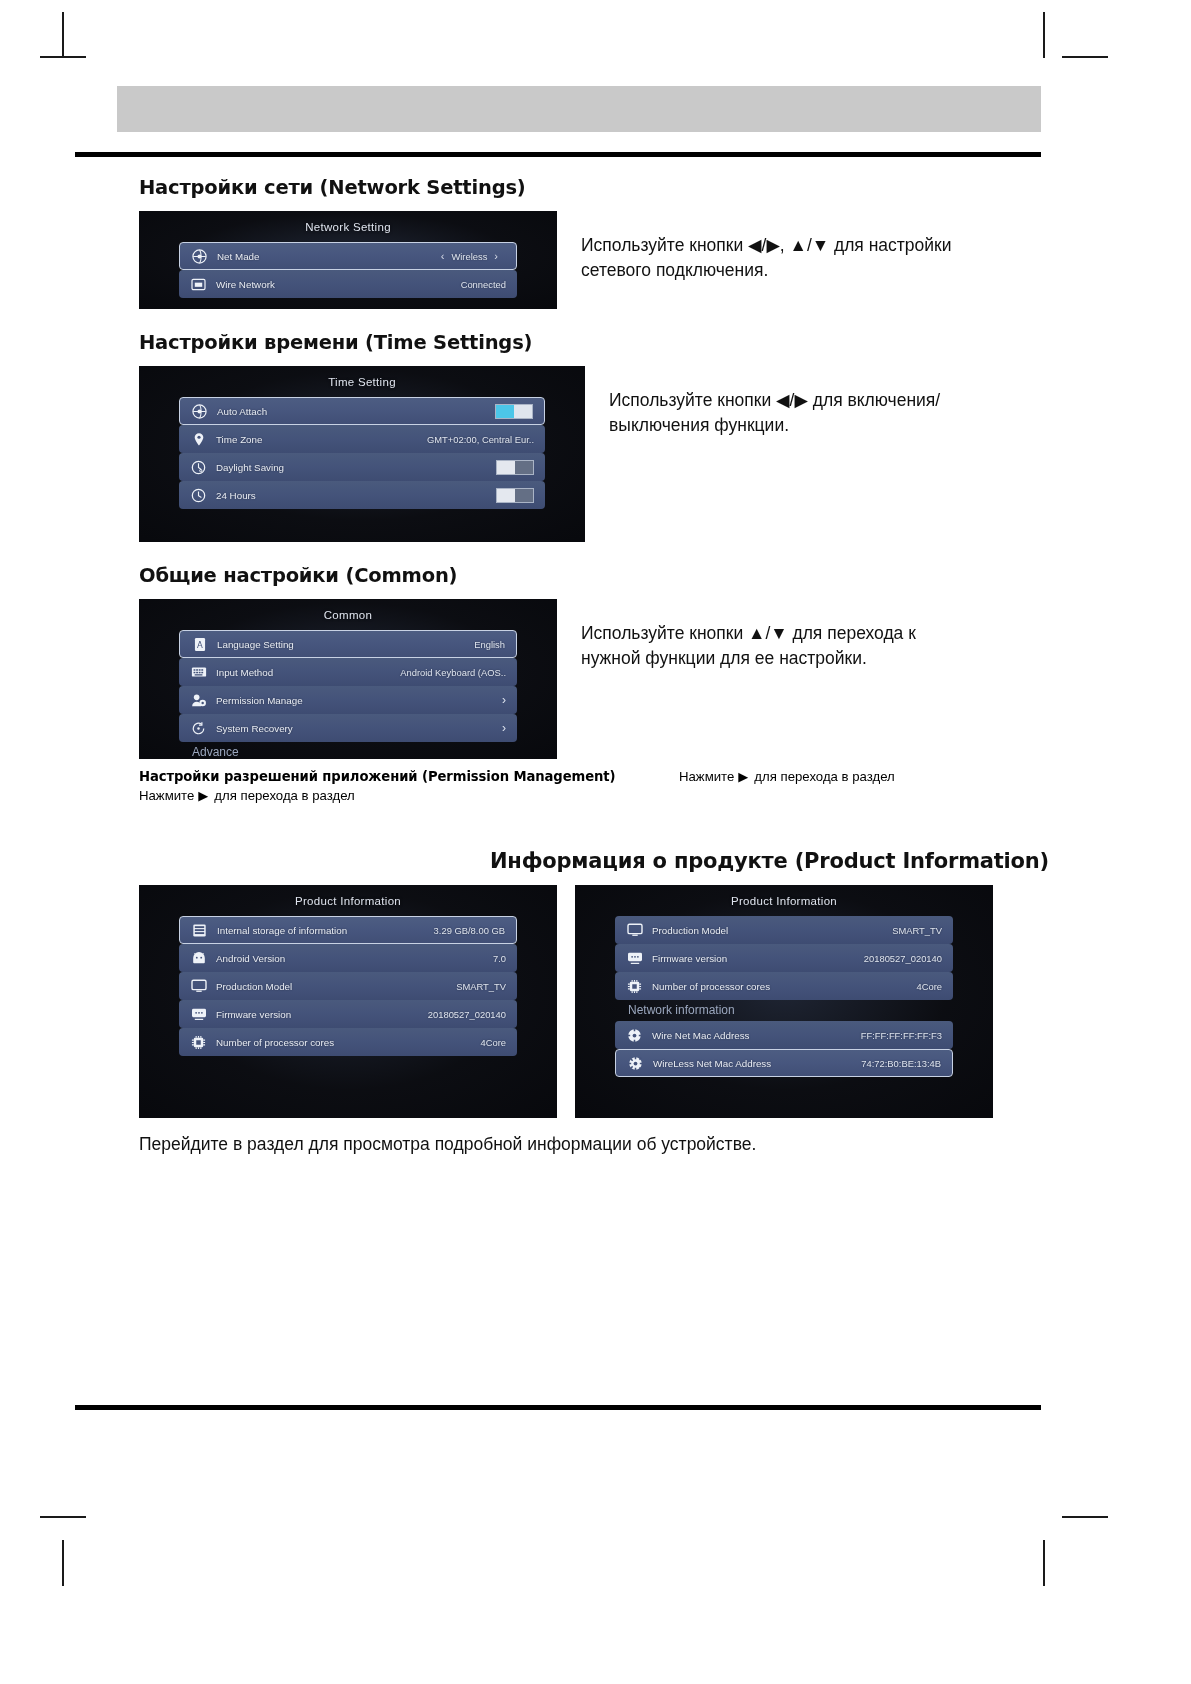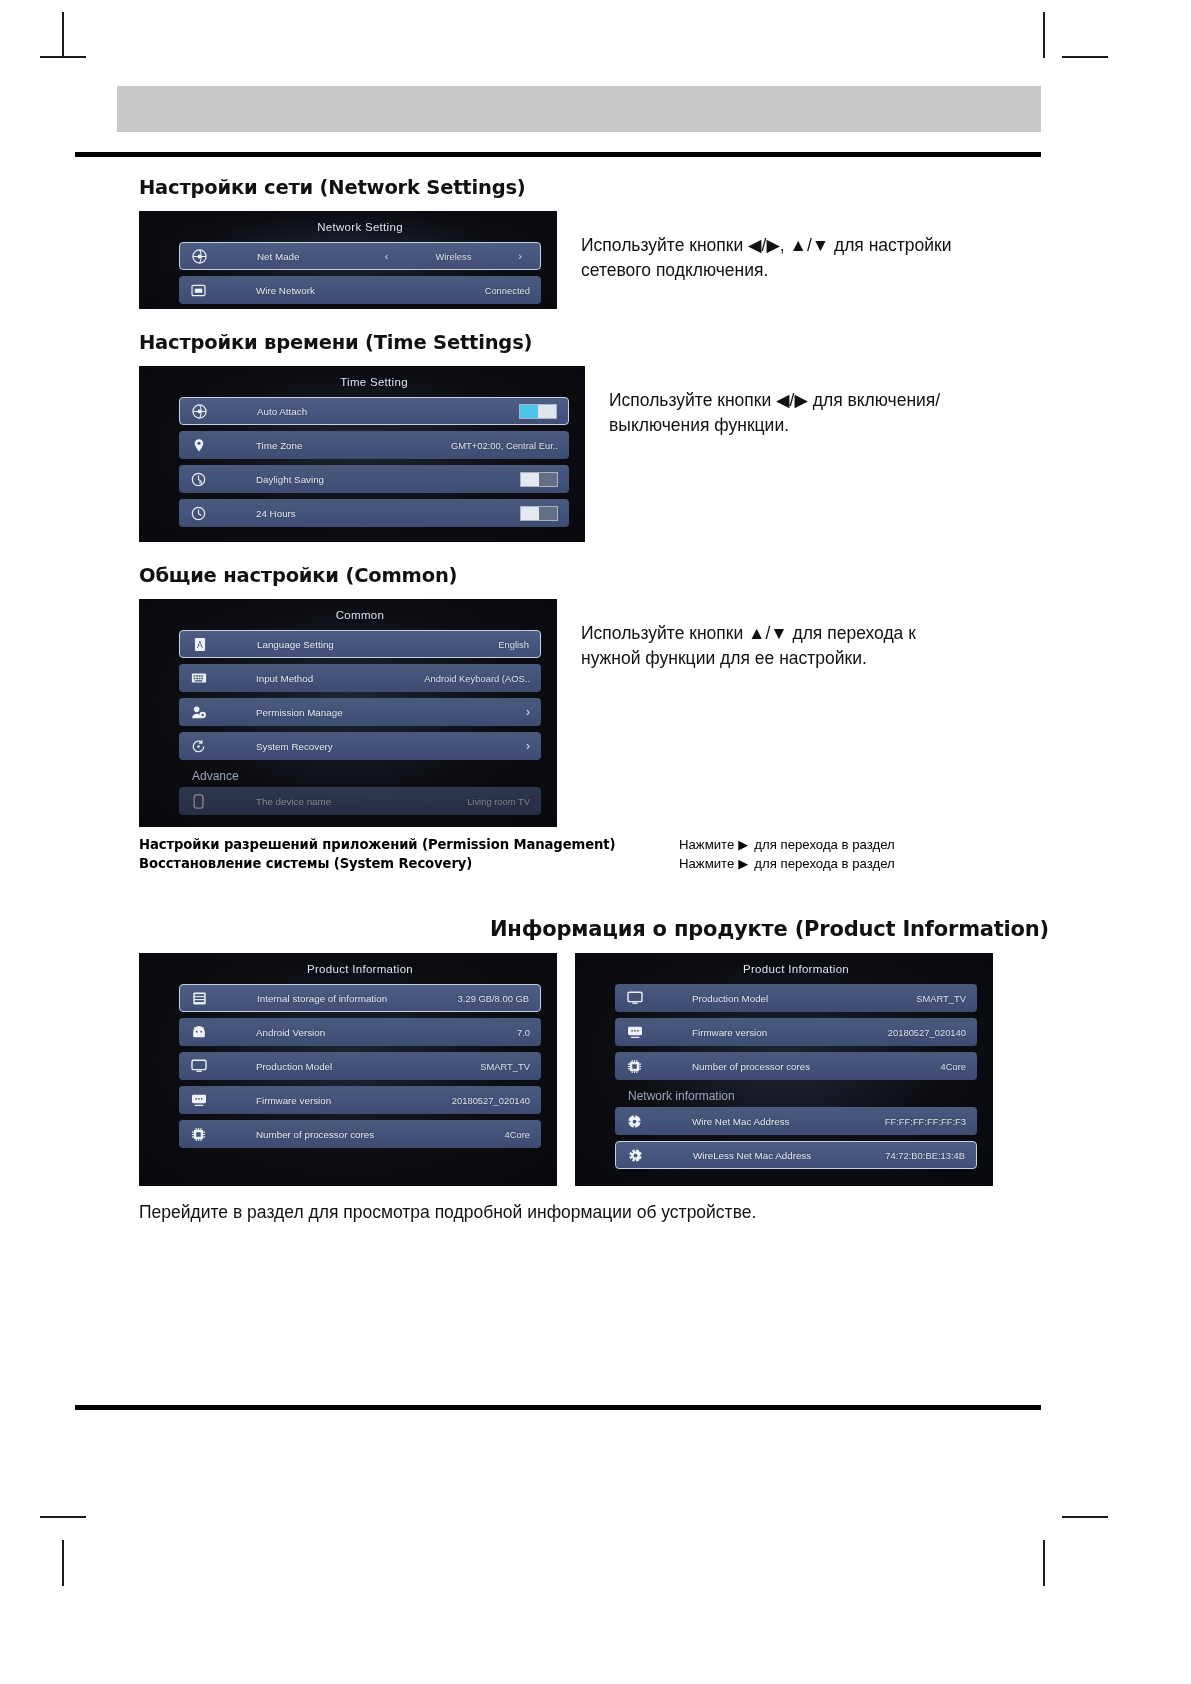--- a/index.html
+++ b/index.html
@@ -102,41 +102,39 @@
   .tv::after {
     content: "";
     position: absolute;
     inset: 0;
     background: radial-gradient(ellipse at 50% 45%, rgba(60,74,104,0.40) 0%, rgba(17,20,30,0.15) 55%, rgba(5,6,10,0.55) 100%);
     pointer-events: none;
   }
   .tv-inner {
     position: relative;
     z-index: 2;
-    padding: 10px 16px 0 40px;
+    padding: 10px 40px 0 40px;
   }
   .tv-title {
     text-align: center;
     color: #dfe4ee;
     font-size: 11.5px;
     letter-spacing: 0.3px;
     margin-bottom: 9px;
     text-shadow: 0 0 3px rgba(0,0,0,0.7);
   }
   .row {
     display: flex;
     align-items: center;
     height: 28px;
     background: linear-gradient(180deg, #4a5a7d 0%, #44537a 50%, #3e4c72 100%);
     border-radius: 4px;
-    margin-bottom: 6px;
     padding: 0 11px;
     box-sizing: border-box;
     position: relative;
-    gap: 40px;
   }
   .row.sel {
     border: 1px solid #c8d2e4;
     background: linear-gradient(180deg, #4d5d82 0%, #47567e 50%, #414f76 100%);
   }
   .row.dim {
     opacity: 0.55;
   }
   .row-ic {
     width: 17px;
@@ -329,21 +327,21 @@
                 <span class="half"></span>
               </span>
           </div>
         </div>
       </div>
       <div class="side-note">Используйте кнопки ◀/▶ для включения/выключения функции.</div>
     </div>
 
     <h2 class="section-title" style="margin-top:22px;">Общие настройки (Common)</h2>
     <div class="block">
-      <div class="tv" style="width:418px;height:228px;">
+      <div class="tv" style="width:418px;height:160px;">
         <div class="tv-inner">
           <div class="tv-title">Common</div>
           <div class="row sel">
             <span class="row-ic">
               <svg width="14" height="15" viewBox="0 0 14 16">
                   <rect x="1.6" y="1" width="10.8" height="14" rx="1.3" fill="#eef2f8"></rect>
                   <text x="7" y="11.4" font-size="9" text-anchor="middle" fill="#44537a" font-family="DejaVu Sans">A</text>
                 </svg>
             </span>
             <span class="row-label">Language Setting</span>
@@ -408,21 +406,20 @@
     </div>
 
     <div style="margin-top:10px;">
       <div class="caption-line">
         <span class="caption-left">Настройки разрешений приложений (Permission Management)</span>
         <span class="caption-right">
           <span>Нажмите</span><span class="tri">▶</span><span>для перехода в раздел</span>
         </span>
       </div>
       <div class="caption-line">
-        <span class="caption-left">Восстановление системы (System Recovery)</span>
         <span class="caption-right">
           <span>Нажмите</span><span class="tri">▶</span><span>для перехода в раздел</span>
         </span>
       </div>
     </div>
 
     <h2 class="section-title" style="margin-top:46px; font-size:21px;text-align:right;">Информация о продукте (Product Information)</h2>
 
     <div class="pi-wrap">
 

